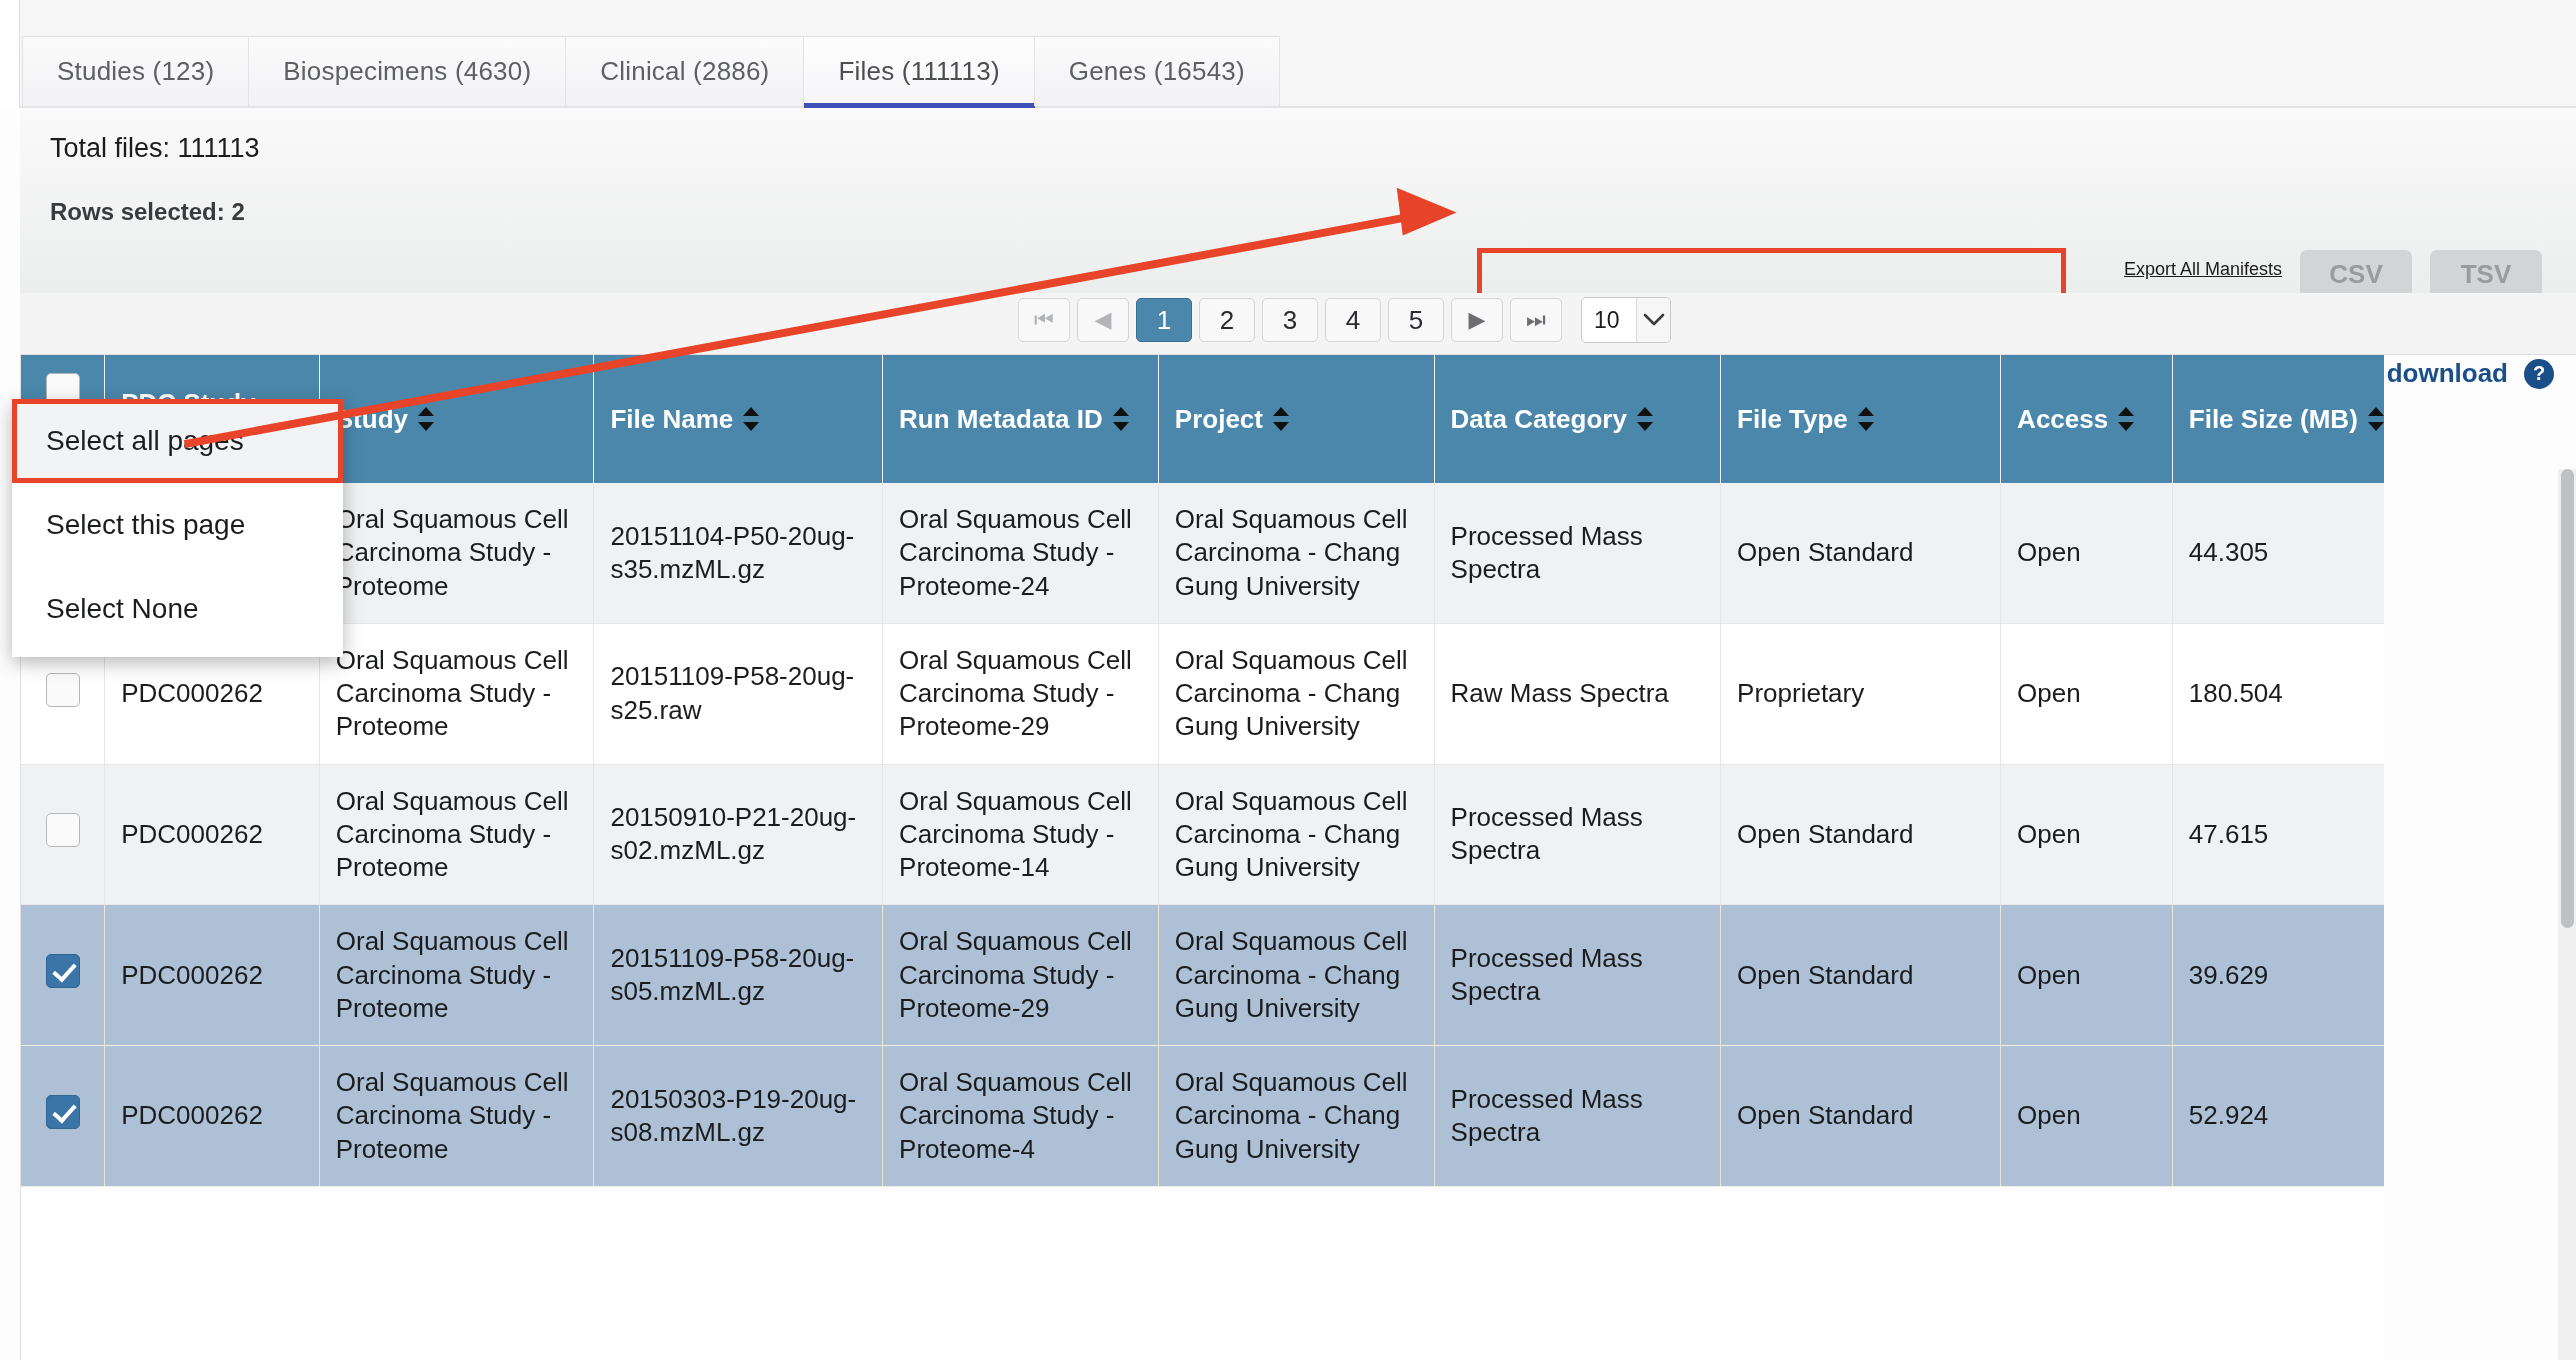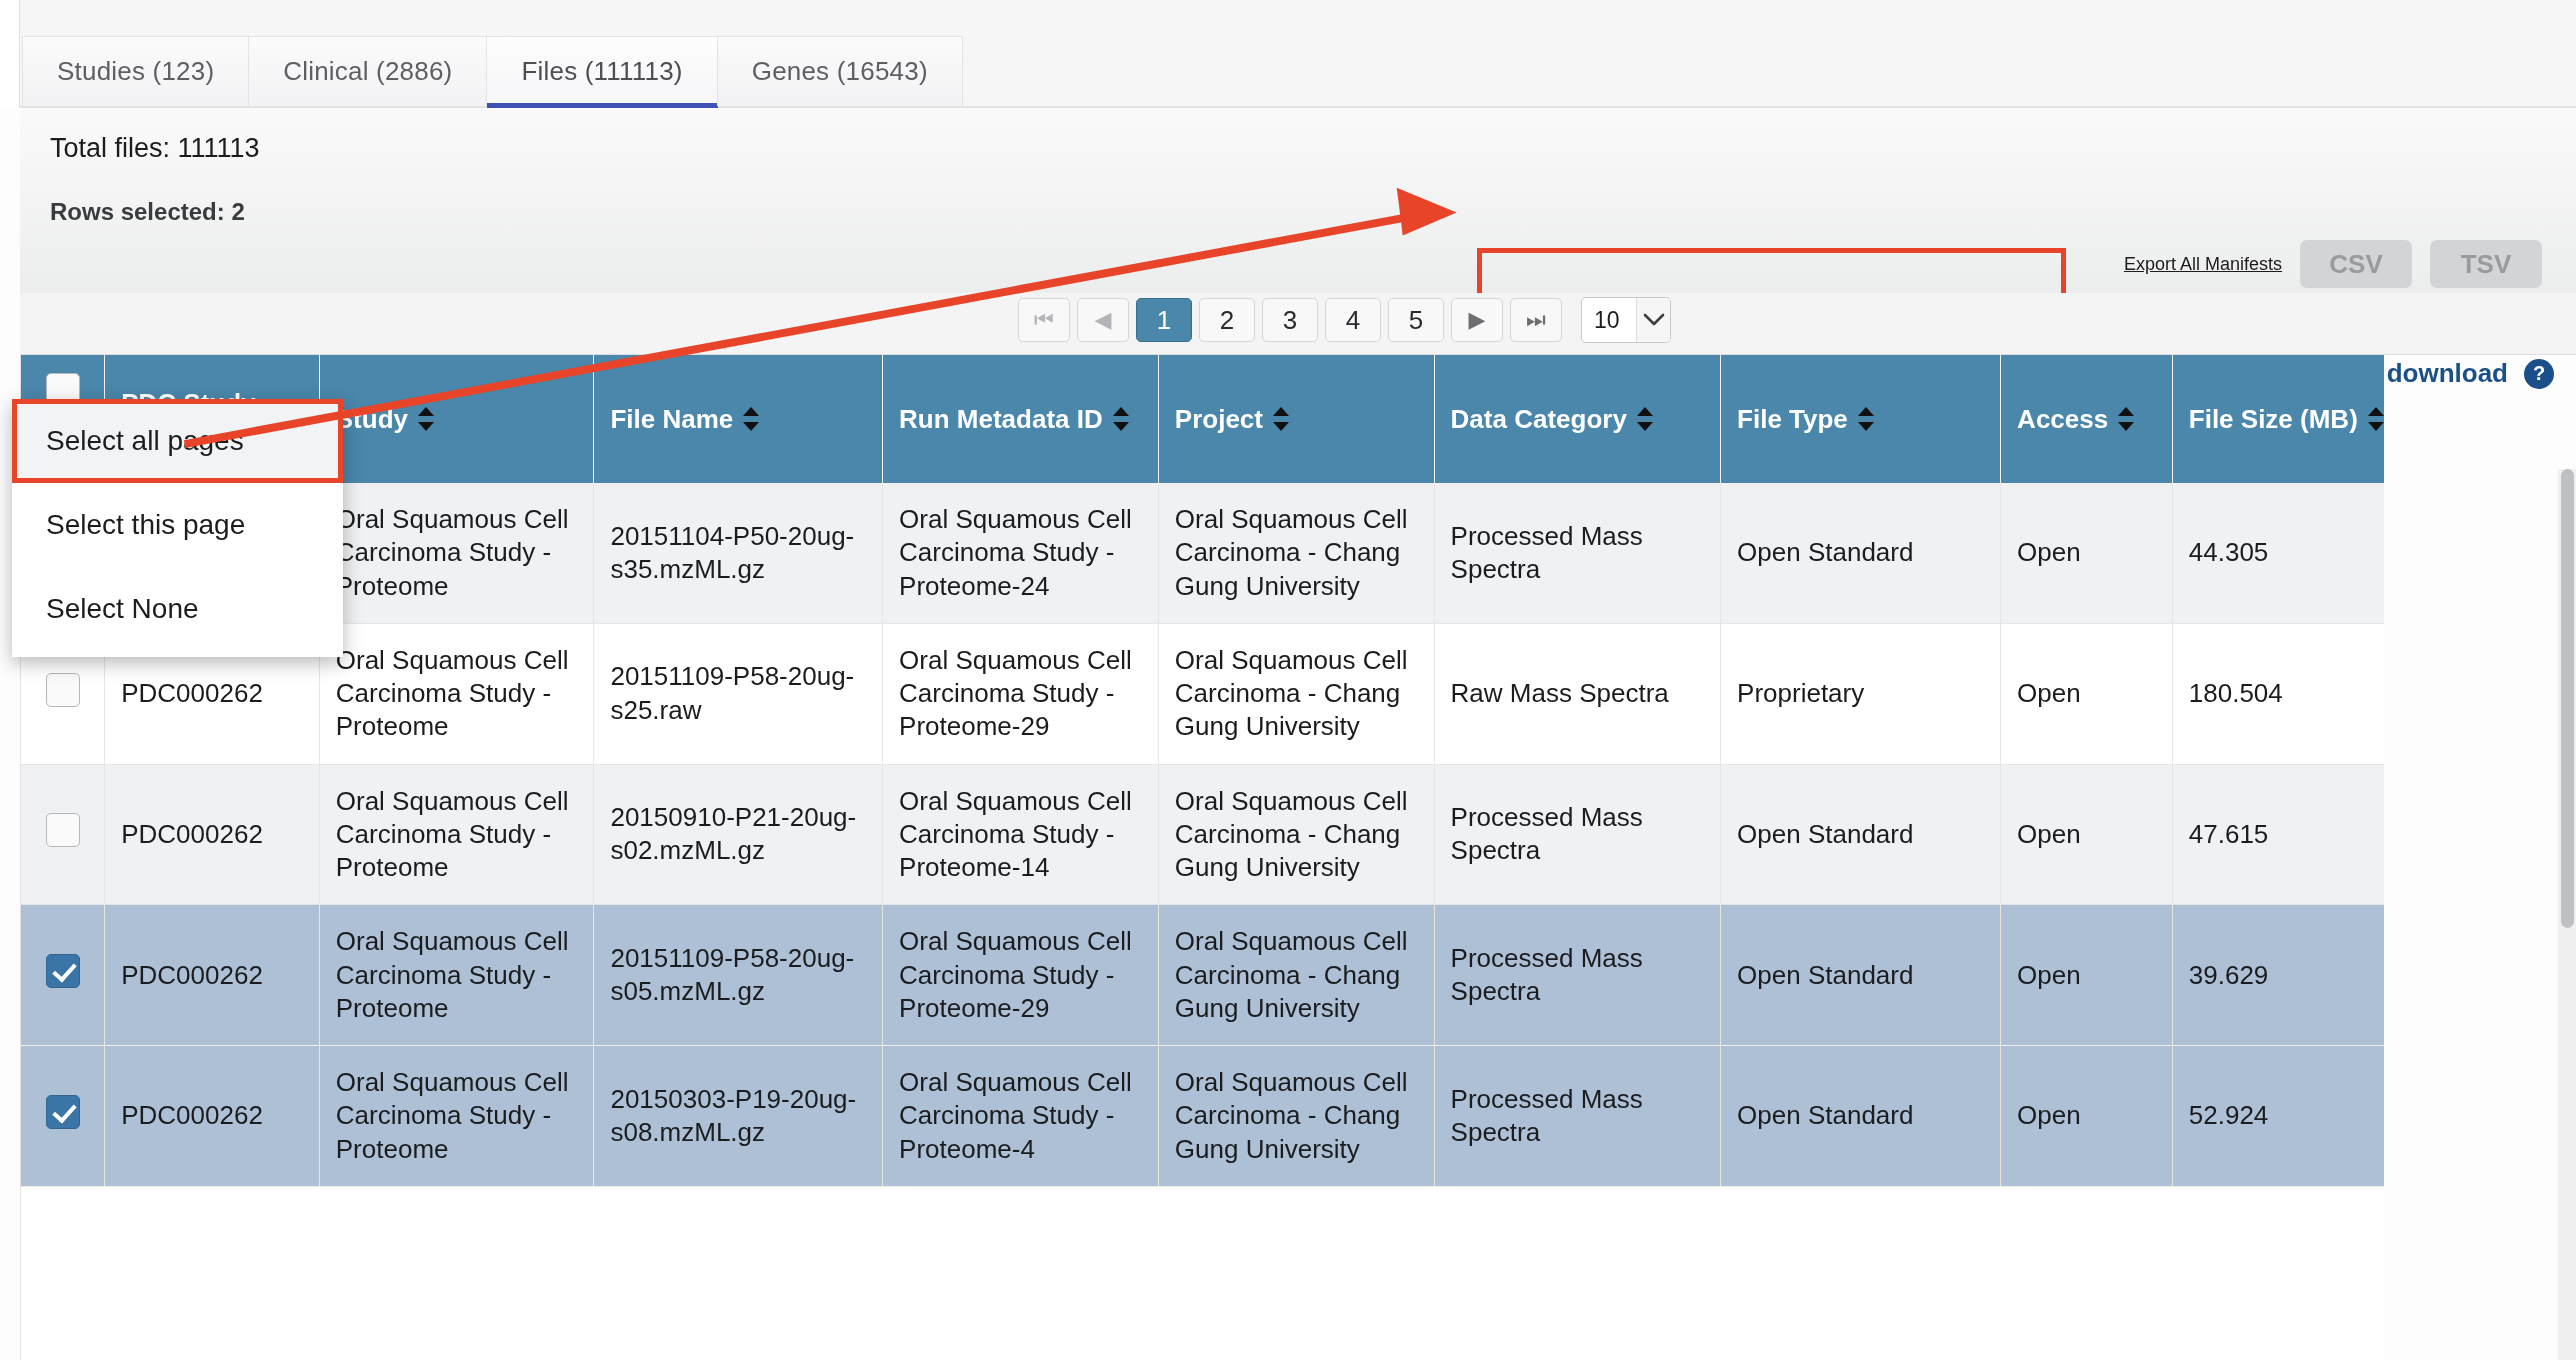--- a/index.html
+++ b/index.html
@@ -75,20 +75,21 @@
     min-width: 112px; height: 48px;
     display:flex; align-items:center; justify-content:center;
     border-radius: 7px;
     background:#ffffff;
     color:#1d1d1f;
     font-size:26px; font-weight:600;
     box-shadow: 0 2px 4px rgba(0,0,0,.28);
     cursor:pointer;
     border:none;
     font-family:"Liberation Sans", sans-serif;
+    margin-top:10px;
   }
   .chip.disabled {
     background:#d3d4d6; color:#9a9b9e; box-shadow:none; cursor:default;
   }
 
   .export-all {
     position:absolute; right:34px; top:132px;
     display:flex; align-items:center; gap:18px;
   }
   .export-all .export-label { font-size:18px;text-decoration:underline; }
@@ -243,20 +244,21 @@
   }
 </style>
 </head>
 <body>
 
 <div class="page">
 
   <div class="tabbar">
     <div class="tabbar-leftedge"></div>
     <div class="tab">Studies (123)</div>
+    <div class="tab">Biospecimens (4630)</div>
     <div class="tab">Clinical (2886)</div>
     <div class="tab active">Files (111113)</div>
     <div class="tab">Genes (16543)</div>
   </div>
 
   <div class="toolbar">
     <div class="total-files">Total files: 111113</div>
     <div class="rows-selected">Rows selected: 2</div>
 
     <div class="export-box"></div>

